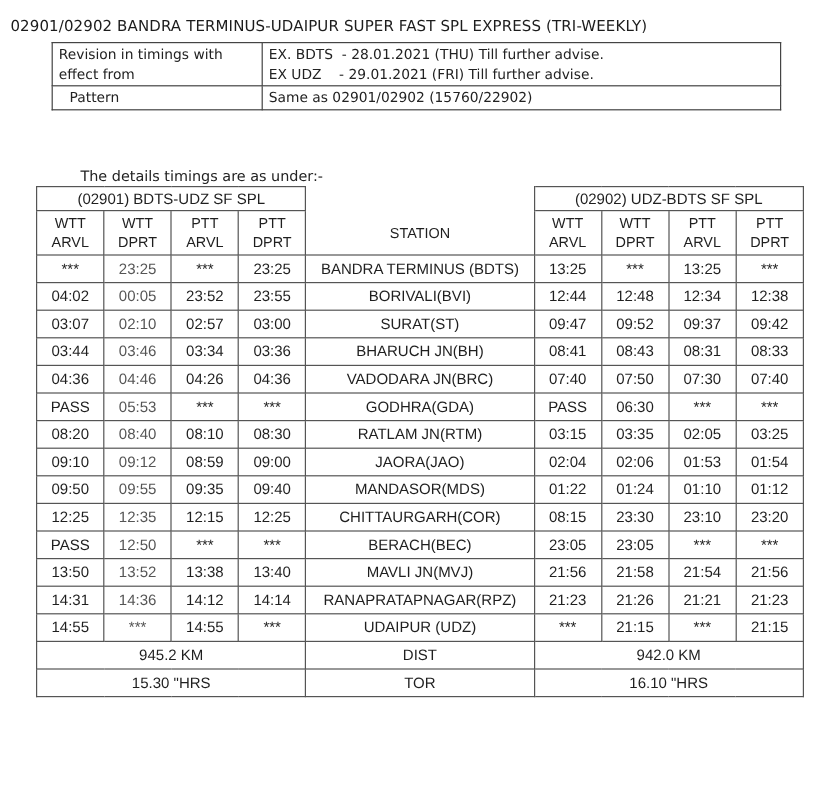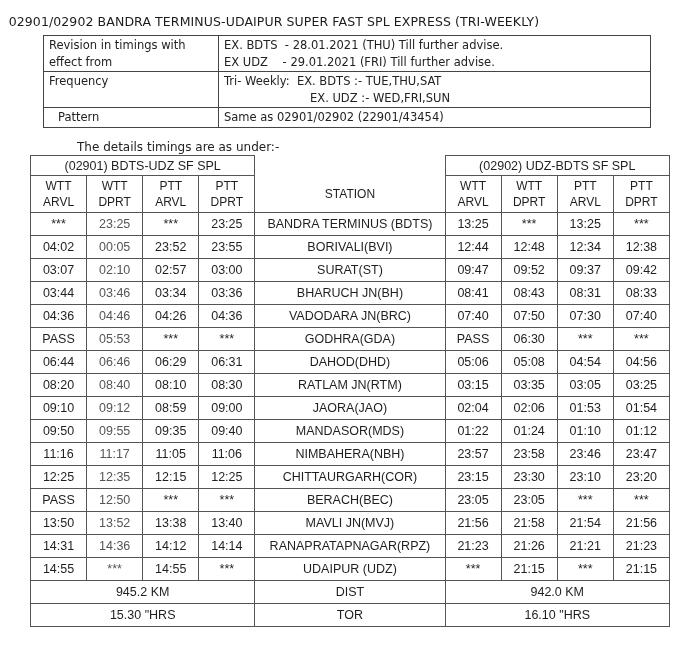--- a/index.html
+++ b/index.html
@@ -5,21 +5,21 @@
   html, body { margin:0; padding:0; background:#ffffff; }
   body { width:680px; height:658px; position:relative; overflow:hidden; color:#1a1a1a;
          font-family:"DejaVu Sans", sans-serif; }
   .title { position:absolute; left:0; top:14px; width:548px; text-align:center;
            font-size:12.5px; letter-spacing:0.1px; color:#1c1c1c; }
   table { border-collapse:collapse; position:absolute; }
   .info { left:43px; top:35px; width:608px; font-size:11.5px; }
   .info td { border:1.3px solid #444; padding:1px 5px; vertical-align:top; line-height:16.5px; color:#222; }
   .info td.lbl { width:155px; }
   .info .indent { padding-left:86px; }
-  .caption { position:absolute; left:77px; top:140px; font-size:12px; color:#222; }
+  .caption { position:absolute; left:67px; top:140px; font-size:12px; color:#222; }
 
   .tt { left:30px; top:155px; width:640px; font-family:"Liberation Sans", sans-serif; font-size:12.5px; }
   .tt td { border:1.2px solid #555; text-align:center; padding:0; height:21px; color:#1f1f1f; }
   .tt td.st { width:182px; }
   .tt td.c { width:53px; }
   .tt .hdr td { height:19px; }
   .tt .hdr2 td { height:36px; line-height:16px; font-size:12px; }
   .tt td.blankhead { border-top-color:transparent; border-bottom-color:transparent; }
   .tt tr.row td { height:22px; }
   .tt tr.foot td { height:22px; }
@@ -33,29 +33,22 @@
 <table class="info">
   <tbody>
       <tr>
     <td class="lbl">Revision in timings with effect from</td>
     <td>
       <div style="white-space:pre">EX. BDTS  - 28.01.2021 (THU) Till further advise.</div>
       <div style="white-space:pre">EX UDZ    - 29.01.2021 (FRI) Till further advise.</div>
     </td>
   </tr>
   <tr>
-    <td class="lbl">Frequency</td>
-    <td>
-      <div style="white-space:pre">Tri- Weekly:  EX. BDTS :- TUE,THU,SAT</div>
-      <div class="indent">EX. UDZ :- WED,FRI,SUN</div>
-    </td>
-  </tr>
-  <tr>
     <td class="lbl" style="padding-left:14px">Pattern</td>
-    <td>Same as 02901/02902 (22901/43454)</td>
+    <td>Same as 02901/02902 (15760/22902)</td>
   </tr>
 </tbody>
   </table>
 
 <div class="caption">The details timings are as under:-</div>
 
 <table class="tt">
   <tbody id="tt-body">
     <tr class="hdr">
       <td colspan="4">(02901) BDTS-UDZ SF SPL</td>
@@ -157,39 +150,28 @@
         <td class="c faint">05:53</td>
         <td class="c">***</td>
         <td class="c">***</td>
         <td class="st">GODHRA(GDA)</td>
         <td class="c">PASS</td>
         <td class="c">06:30</td>
         <td class="c">***</td>
         <td class="c">***</td>
       </tr>
       <tr class="row">
-        <td class="c">06:44</td>
-        <td class="c faint">06:46</td>
-        <td class="c">06:29</td>
-        <td class="c">06:31</td>
-        <td class="st">DAHOD(DHD)</td>
-        <td class="c">05:06</td>
-        <td class="c">05:08</td>
-        <td class="c">04:54</td>
-        <td class="c">04:56</td>
-      </tr>
-      <tr class="row">
         <td class="c">08:20</td>
         <td class="c faint">08:40</td>
         <td class="c">08:10</td>
         <td class="c">08:30</td>
         <td class="st">RATLAM JN(RTM)</td>
         <td class="c">03:15</td>
         <td class="c">03:35</td>
-        <td class="c">03:05</td>
+        <td class="c">02:05</td>
         <td class="c">03:25</td>
       </tr>
       <tr class="row">
         <td class="c">09:10</td>
         <td class="c faint">09:12</td>
         <td class="c">08:59</td>
         <td class="c">09:00</td>
         <td class="st">JAORA(JAO)</td>
         <td class="c">02:04</td>
         <td class="c">02:06</td>
@@ -201,37 +183,26 @@
         <td class="c faint">09:55</td>
         <td class="c">09:35</td>
         <td class="c">09:40</td>
         <td class="st">MANDASOR(MDS)</td>
         <td class="c">01:22</td>
         <td class="c">01:24</td>
         <td class="c">01:10</td>
         <td class="c">01:12</td>
       </tr>
       <tr class="row">
-        <td class="c">11:16</td>
-        <td class="c faint">11:17</td>
-        <td class="c">11:05</td>
-        <td class="c">11:06</td>
-        <td class="st">NIMBAHERA(NBH)</td>
-        <td class="c">23:57</td>
-        <td class="c">23:58</td>
-        <td class="c">23:46</td>
-        <td class="c">23:47</td>
-      </tr>
-      <tr class="row">
         <td class="c">12:25</td>
         <td class="c faint">12:35</td>
         <td class="c">12:15</td>
         <td class="c">12:25</td>
         <td class="st">CHITTAURGARH(COR)</td>
-        <td class="c">23:15</td>
+        <td class="c">08:15</td>
         <td class="c">23:30</td>
         <td class="c">23:10</td>
         <td class="c">23:20</td>
       </tr>
       <tr class="row">
         <td class="c">PASS</td>
         <td class="c faint">12:50</td>
         <td class="c">***</td>
         <td class="c">***</td>
         <td class="st">BERACH(BEC)</td>

